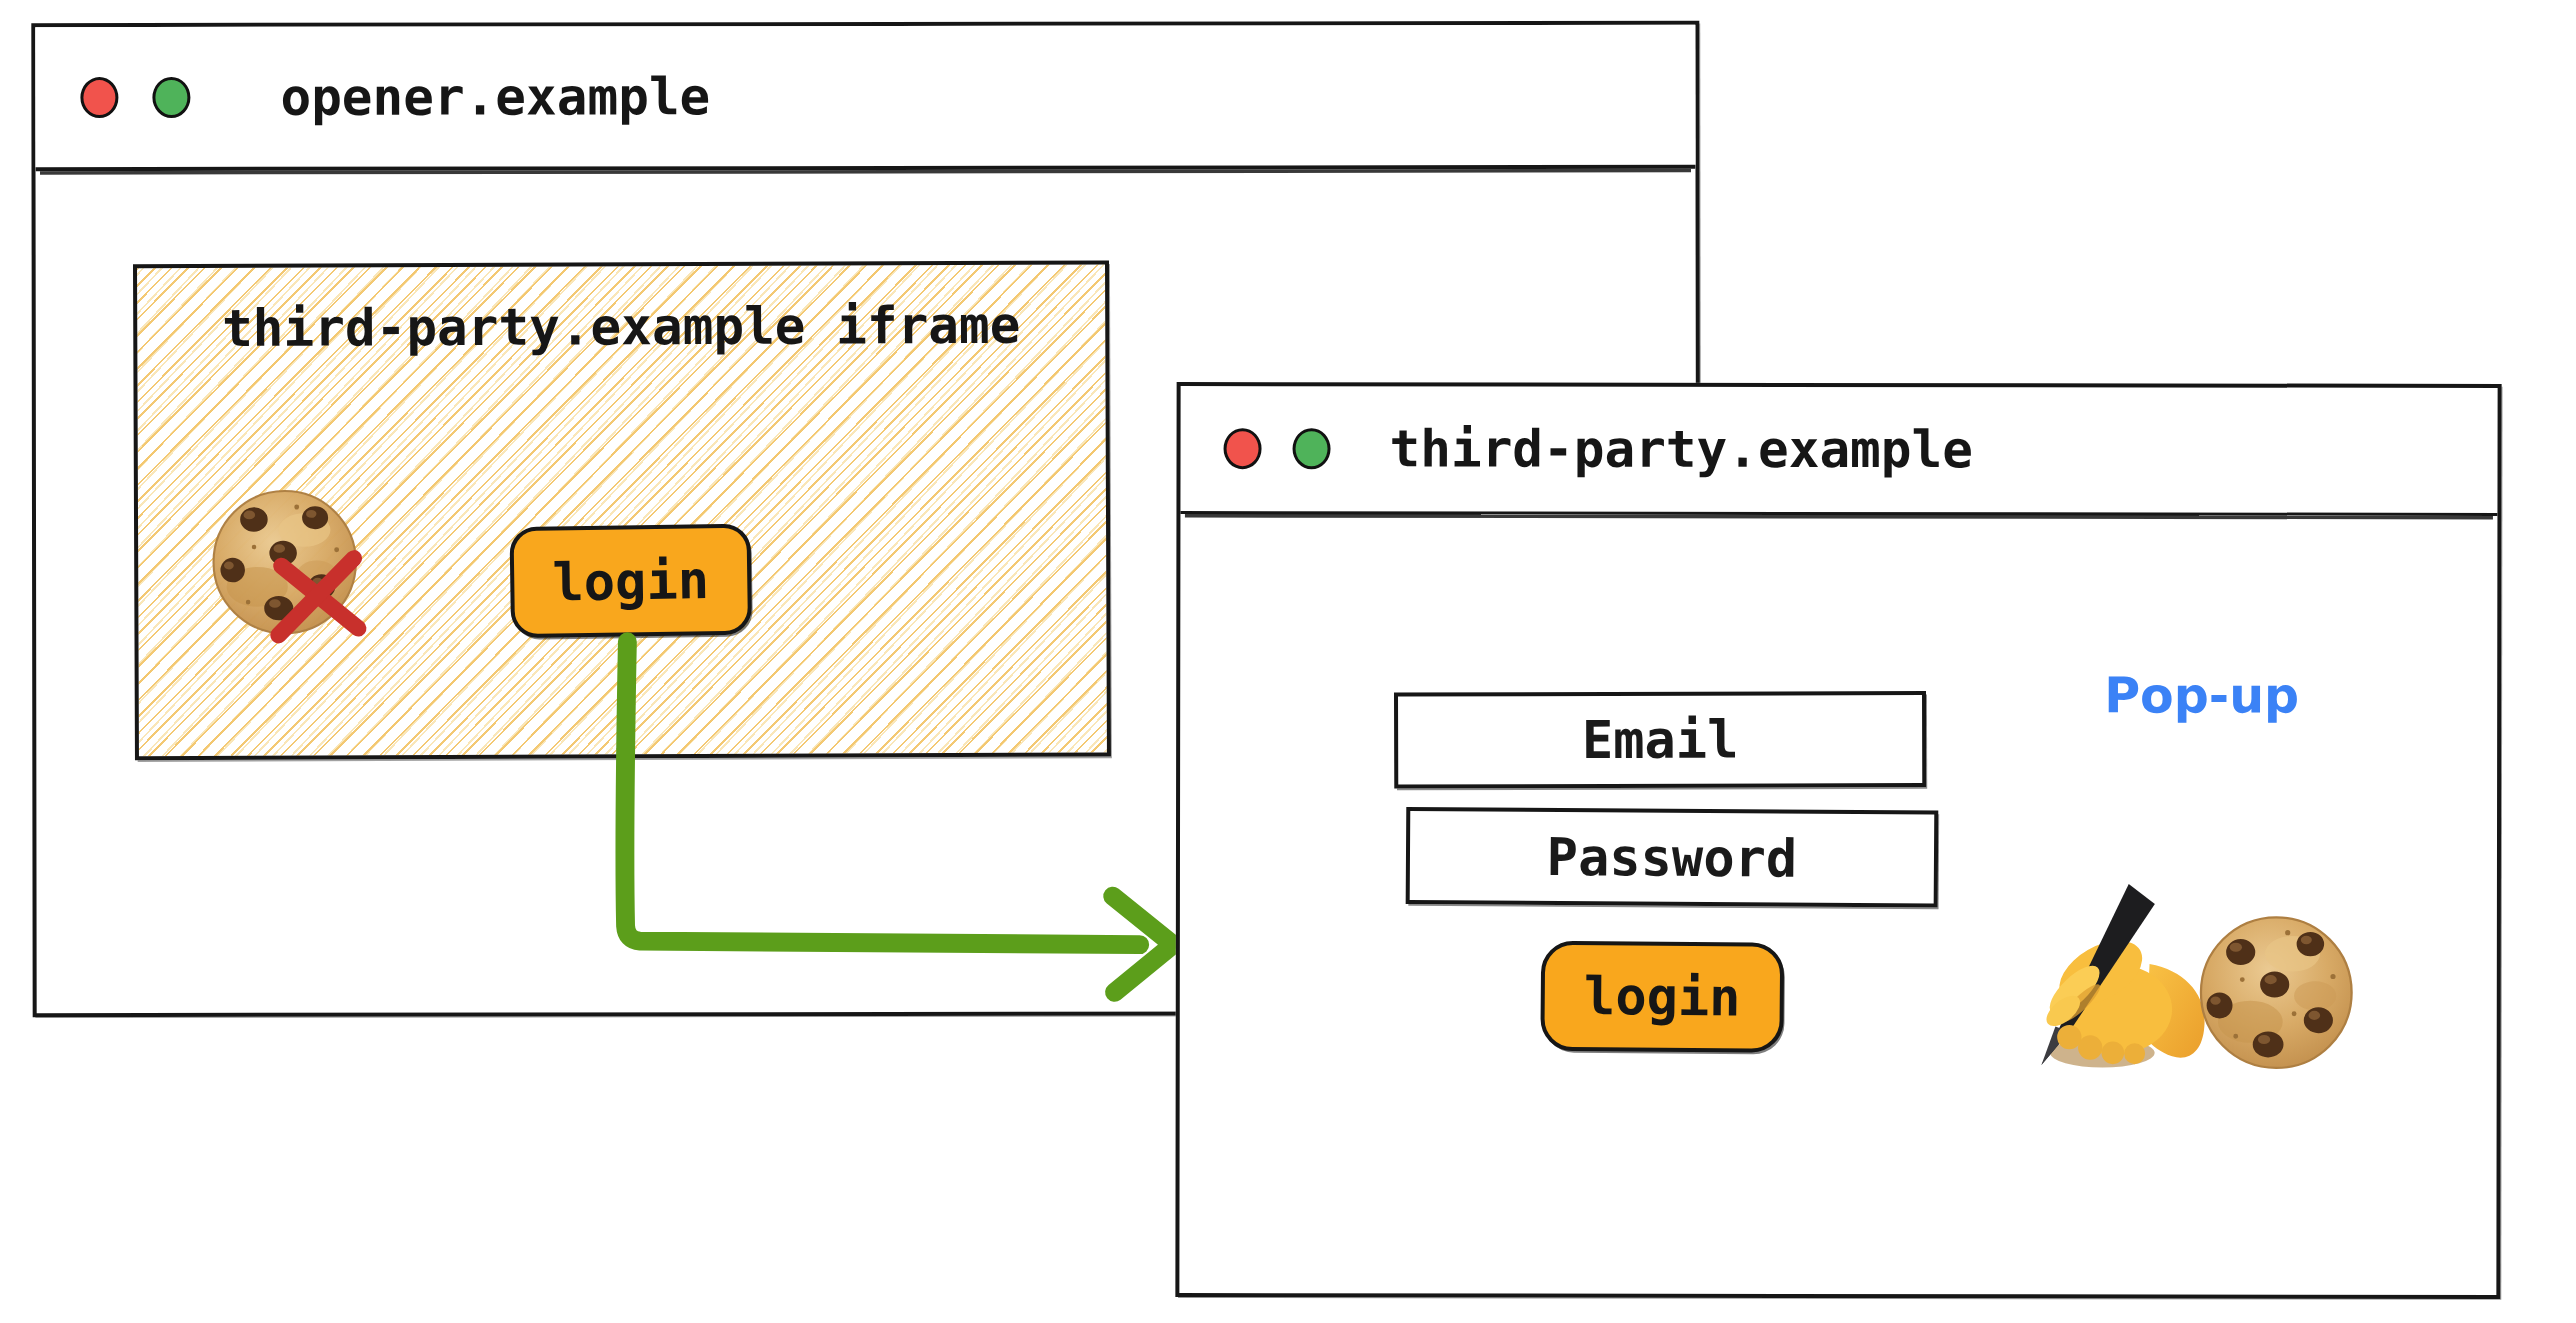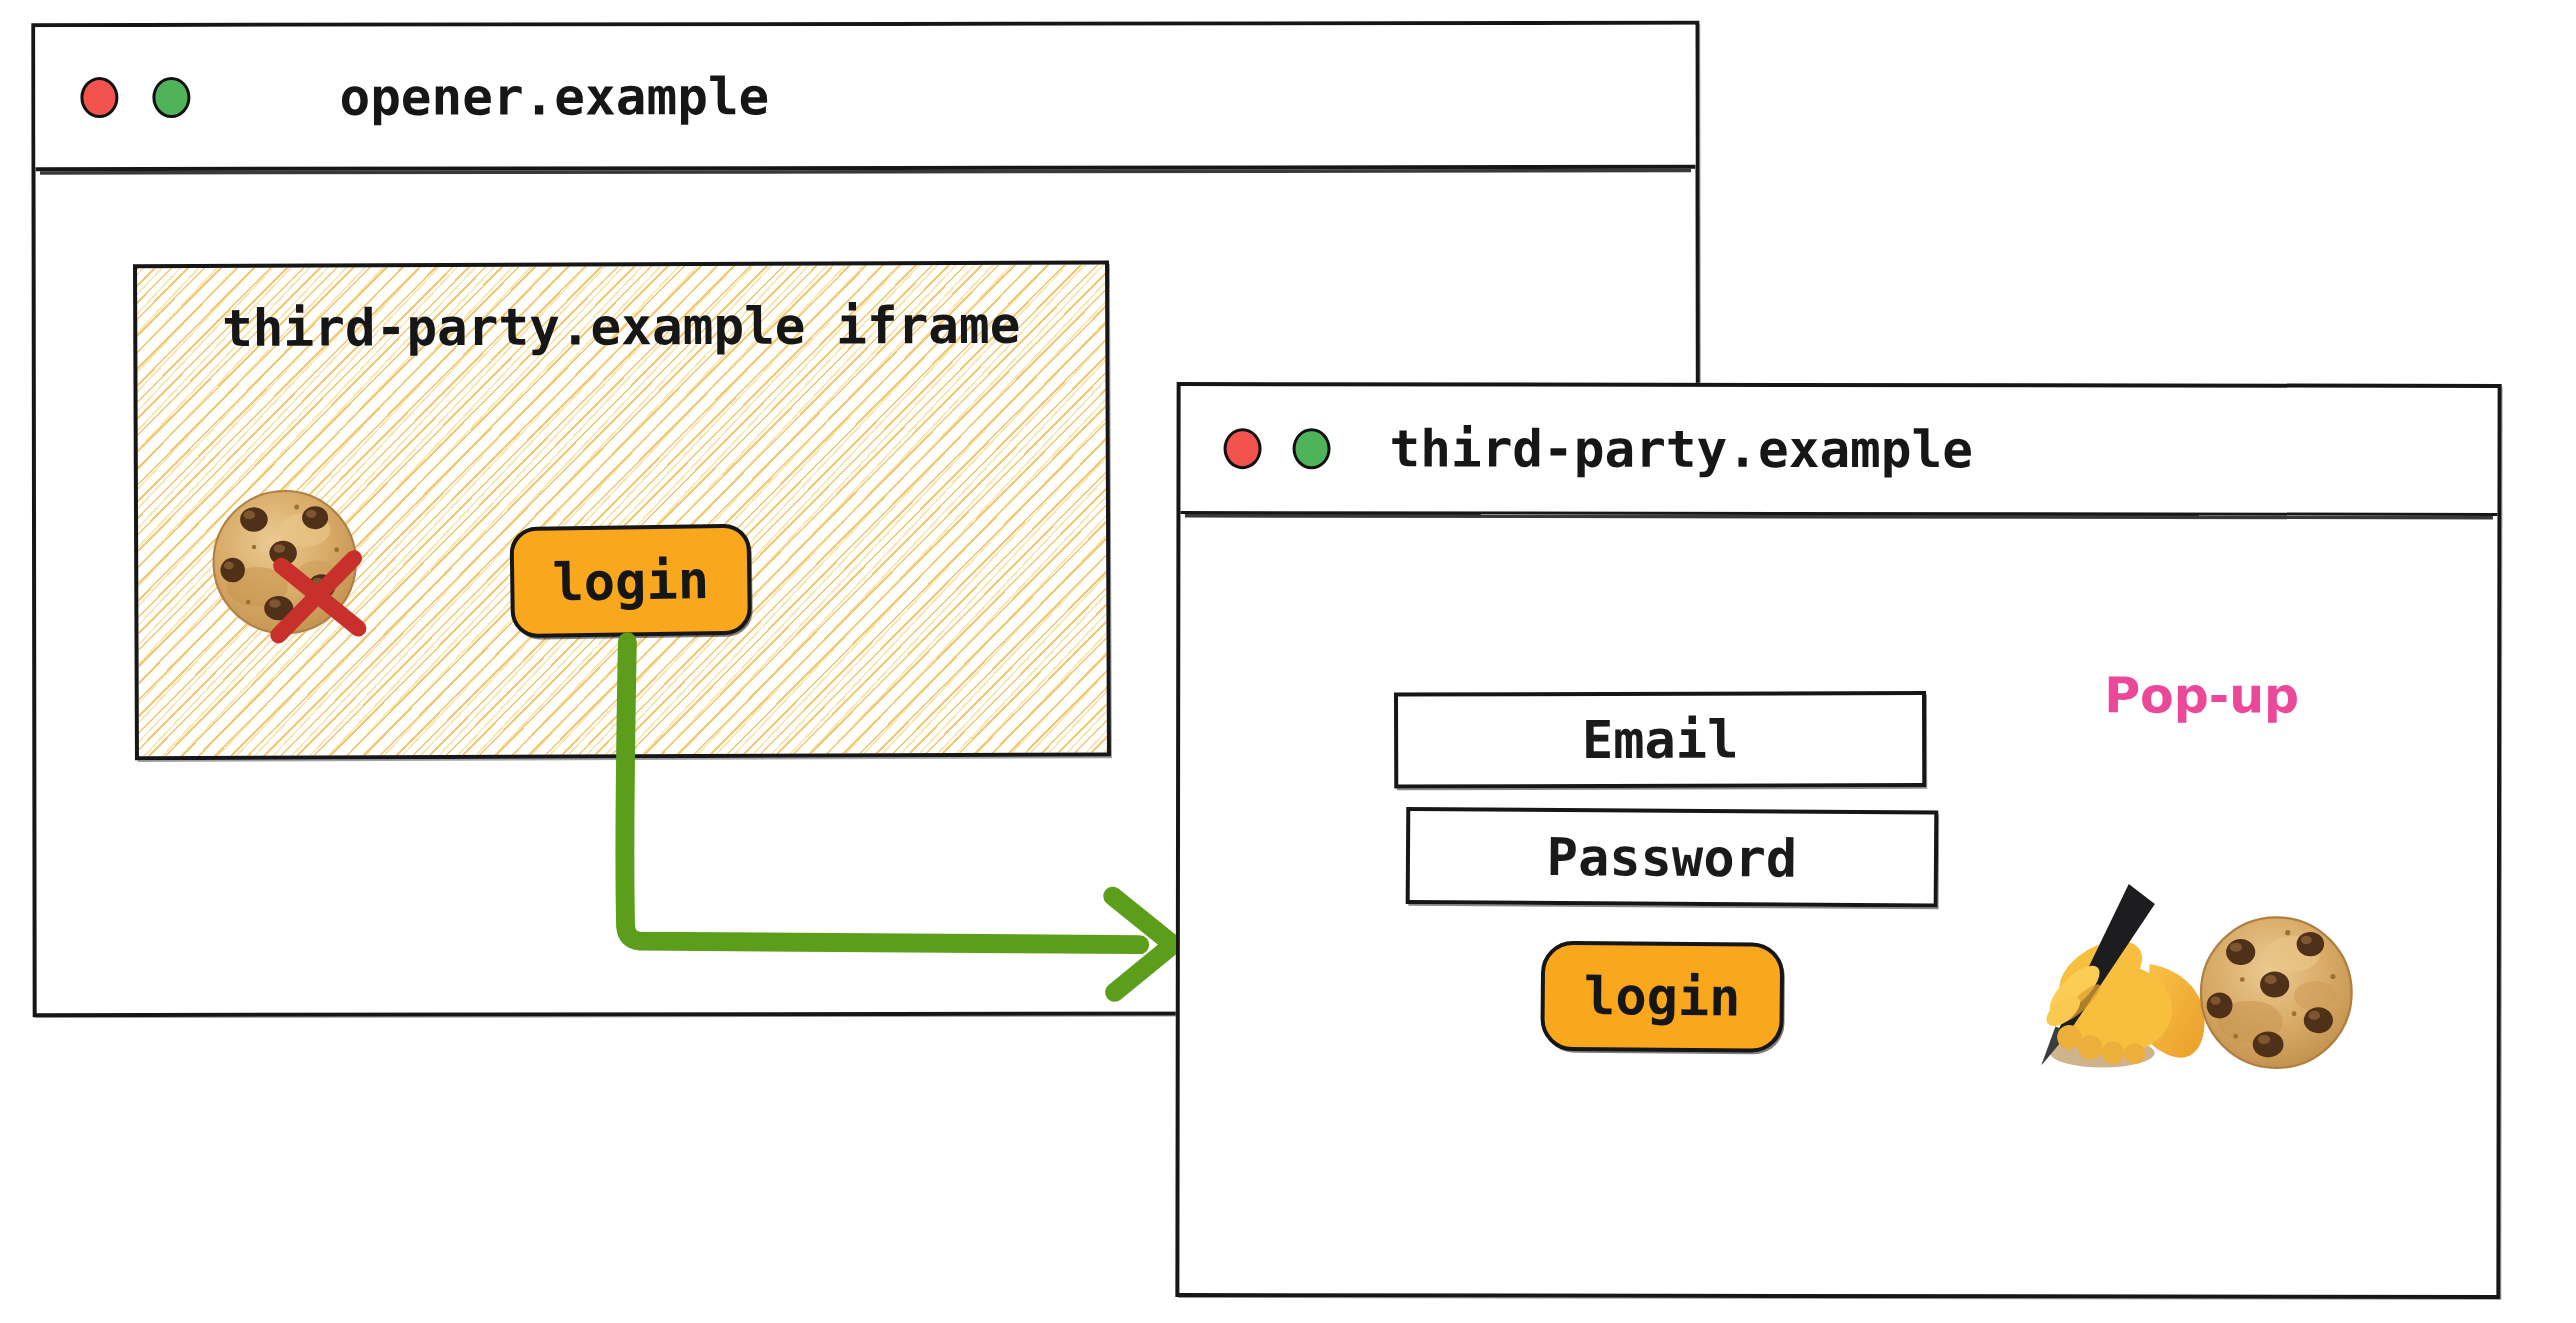--- a/index.html
+++ b/index.html
@@ -25,21 +25,21 @@
   .titlebar { position:absolute; left:0; top:0; right:0; display:flex; align-items:center;
               border-bottom: 4.5px solid #161616;
               box-shadow: 0 8px 0 -4.5px rgba(22,22,22,.85); }
   .dot { display:inline-block; width:38px; height:41px; border:3.6px solid #111; border-radius:50%; }
   .dot.red   { background:#F1534C; }
   .dot.green { background:#4FB35A; }
   .win-title { font-weight:700; font-size:51px; letter-spacing:0; white-space:nowrap; }
 
   .opener { left:32px; top:21.6px; width:1668px; height:994px; transform:rotate(-.08deg); }
   .opener .titlebar { height:144px; padding-left:45px; gap:34px; background:#fff; }
-  .opener .win-title { margin-left:115px; }
+  .opener .win-title { margin-left:56px; }
 
   
   .iframe-box { position:absolute; left:98px; top:236px; width:976px; height:496px;
                 border:4.5px solid #161616; transform:rotate(-.15deg);
                 box-shadow: 1.8px 2.7px 0 -0.9px rgba(22,22,22,.4); }
   .iframe-title { margin-top:31px; text-align:center; font-weight:700; font-size:51px; }
   .blocked-cookie { position:absolute; left:63px; top:218px; width:189px; height:180px; }
   .blocked-cookie .cookie-svg { position:absolute; left:0; top:0; width:167px; height:153px; }
   .blocked-cookie .x-svg { position:absolute; left:59px; top:59px; width:119px; height:106px; }
 
@@ -58,21 +58,21 @@
     text-align:center; outline:none; box-shadow: 1.8px 2.7px 0 -0.9px rgba(22,22,22,.5);
   }
   .field::placeholder { color:#1a1a1a; opacity:1; }
 
   
   .popup { left:1176px; top:383px; width:1325px; height:915px; transform:rotate(.08deg); }
   .popup .titlebar { height:128px; padding-left:43px; gap:31px; border-bottom-width:3.6px; background:transparent; }
   .popup .win-title { margin-left:28px; }
   .popup-label { position:absolute; left:924px; top:280px;
                  font-family:"DejaVu Sans","Liberation Sans",sans-serif;
-                 font-weight:600; font-size:49px; color:#ec4899; }
+                 font-weight:600; font-size:49px; color:#3b82f6; }
   .email-field    { left:214px; top:305px; width:532px; height:96px; transform:rotate(-.25deg); }
   .password-field { left:226px; top:422px; width:532px; height:97px; transform:rotate(.3deg); }
   .popup .login-btn { left:361px; top:555px; width:243px; height:110px; transform:rotate(.4deg); border-radius:32px; }
   .writing-hand { position:absolute; left:836px; top:493px; width:203px; height:209px; }
   .popup-cookie { position:absolute; left:1014px; top:524px; width:165px; height:162px; }
 
   
   .arrow-overlay { position:absolute; left:0; top:0; width:2576px; height:1324px; pointer-events:none; }
 
   svg { display:block; width:100%; height:100%; }

